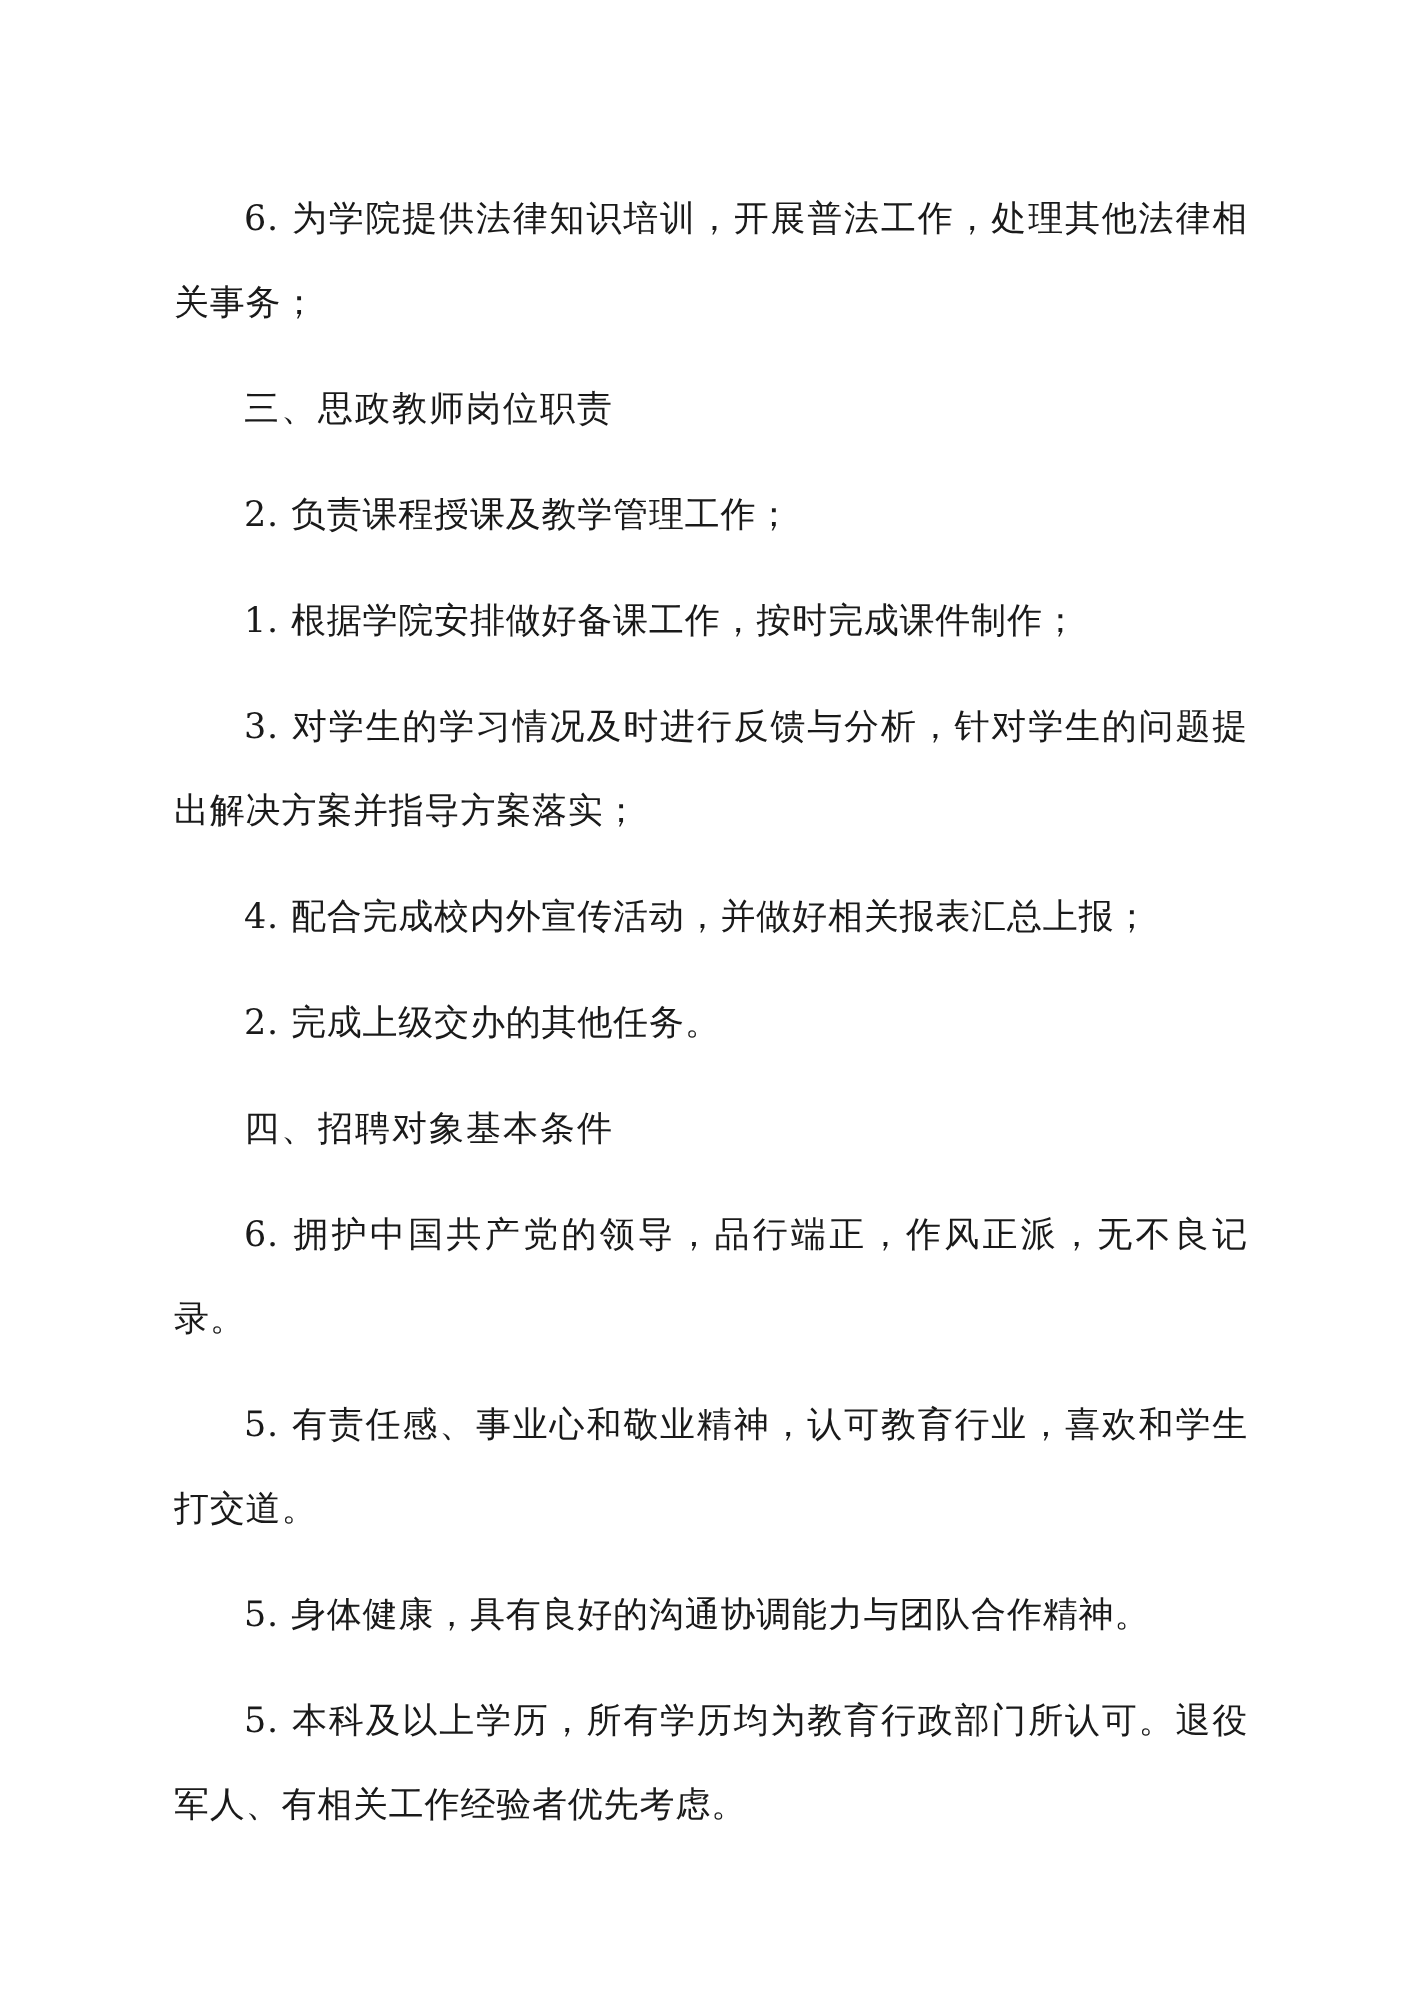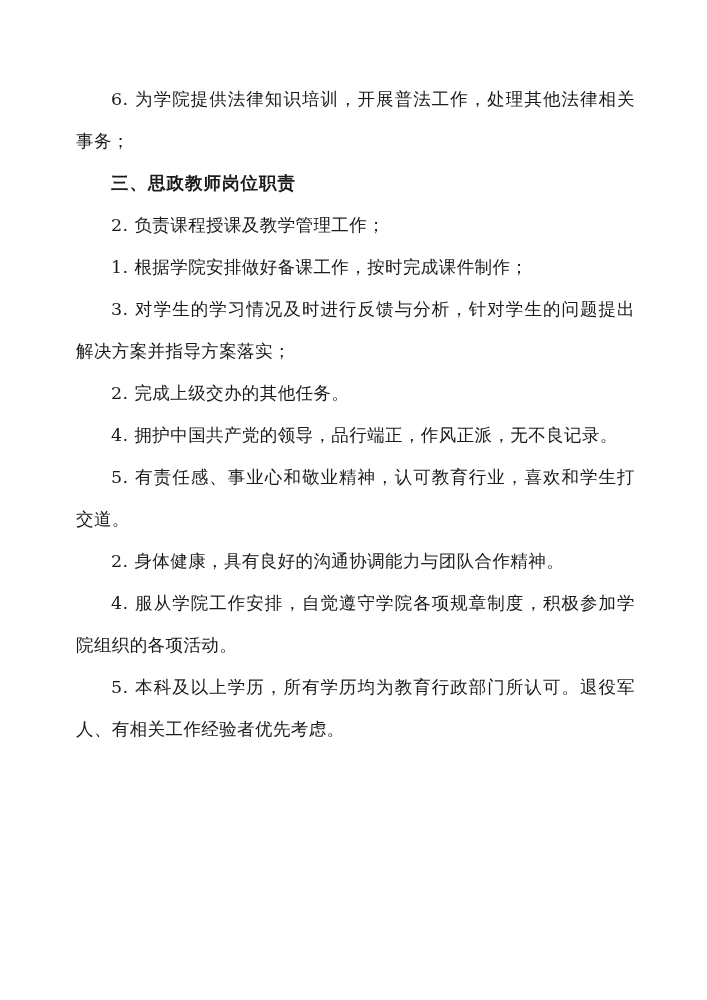--- a/index.html
+++ b/index.html
@@ -20,48 +20,49 @@
     height: 1000px;
     background: #ffffff;
     box-sizing: border-box;
     padding: 78px 72px 40px 76px;
   }
   .doc-body {
     font-size: 17.5px;
     line-height: 42px;
   }
   .para {
-    margin: 0;
+    margin: 11px;
     text-align: justify;
     text-justify: inter-ideograph;
     text-indent: 2em;
     letter-spacing: 0.4px;
     word-break: break-all;
   }
   .para.heading {
-    font-weight: bold;
+    font-weight: normal;
     text-indent: 2em;
     letter-spacing: 1px;
   }
   .para.numbered {
     text-indent: 2em;
   }
 </style>
 </head>
 <body>
 
 <div class="page">
   <div class="doc-body">
 
     <p class="para numbered">6. 为学院提供法律知识培训，开展普法工作，处理其他法律相关事务；</p>
     <p class="para heading">三、思政教师岗位职责</p>
     <p class="para numbered">2. 负责课程授课及教学管理工作；</p>
     <p class="para numbered">1. 根据学院安排做好备课工作，按时完成课件制作；</p>
     <p class="para numbered">3. 对学生的学习情况及时进行反馈与分析，针对学生的问题提出解决方案并指导方案落实；</p>
+    <p class="para numbered">4. 配合完成校内外宣传活动，并做好相关报表汇总上报；</p>
     <p class="para numbered">2. 完成上级交办的其他任务。</p>
-    <p class="para numbered">4. 拥护中国共产党的领导，品行端正，作风正派，无不良记录。</p>
+    <p class="para heading">四、招聘对象基本条件</p>
+    <p class="para numbered">6. 拥护中国共产党的领导，品行端正，作风正派，无不良记录。</p>
     <p class="para numbered">5. 有责任感、事业心和敬业精神，认可教育行业，喜欢和学生打交道。</p>
-    <p class="para numbered">2. 身体健康，具有良好的沟通协调能力与团队合作精神。</p>
-    <p class="para numbered">4. 服从学院工作安排，自觉遵守学院各项规章制度，积极参加学院组织的各项活动。</p>
+    <p class="para numbered">5. 身体健康，具有良好的沟通协调能力与团队合作精神。</p>
     <p class="para numbered">5. 本科及以上学历，所有学历均为教育行政部门所认可。退役军人、有相关工作经验者优先考虑。</p>
 
   </div>
 </div>
 
 </body></html>

